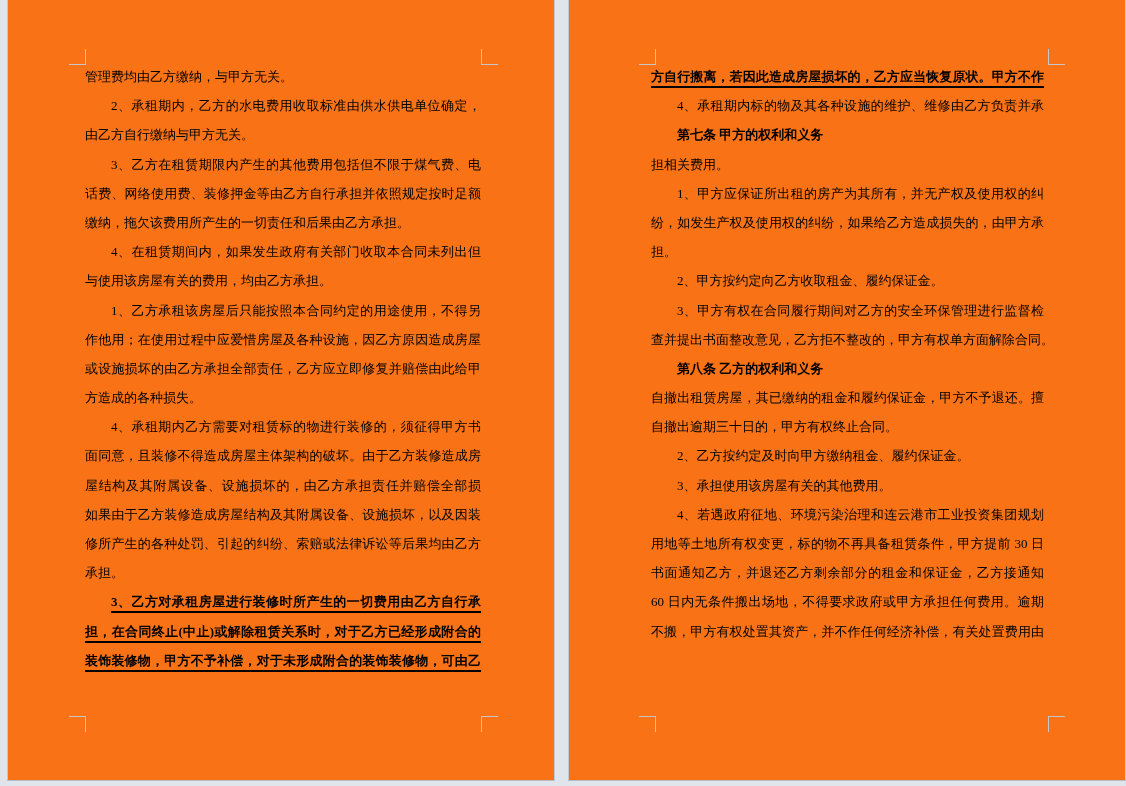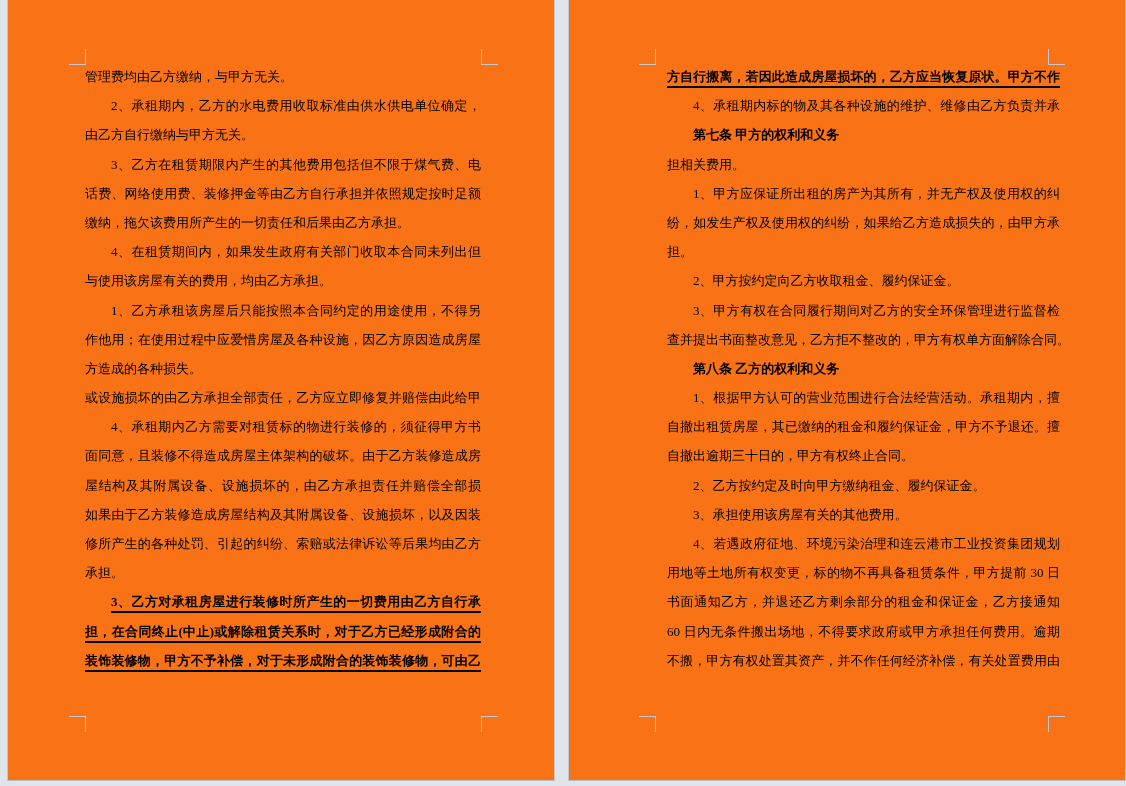--- a/index.html
+++ b/index.html
@@ -23,21 +23,21 @@
     border-right: 1px solid #c2c8cd;
     border-bottom: 1px solid #b6bdc3;
   }
   #page-1 { left: 7px;  width: 546px; }
   #page-2 { left: 568px; width: 556px; border-right-width: 2px; }
   .text-flow {
     position: absolute;
     top: 62px;
   }
   #page-1 .text-flow { left: 77px;  width: 396px; }
-  #page-2 .text-flow { left: 98px;  width: 393px; }
+  #page-2 .text-flow { left: 82px;  width: 393px; }
   .line {
     height: 29.2px;
     line-height: 29.2px;
     font-size: 13px;
     color: #000000;
     white-space: nowrap;
     text-align: left;
   }
   .line.j {
     white-space: normal;
@@ -84,22 +84,22 @@
         <div class="line">管理费均由乙方缴纳，与甲方无关。</div>
         <div class="line j i">2、承租期内，乙方的水电费用收取标准由供水供电单位确定，</div>
         <div class="line">由乙方自行缴纳与甲方无关。</div>
         <div class="line j i">3、乙方在租赁期限内产生的其他费用包括但不限于煤气费、电</div>
         <div class="line j">话费、网络使用费、装修押金等由乙方自行承担并依照规定按时足额</div>
         <div class="line">缴纳，拖欠该费用所产生的一切责任和后果由乙方承担。</div>
         <div class="line j i">4、在租赁期间内，如果发生政府有关部门收取本合同未列出但</div>
         <div class="line">与使用该房屋有关的费用，均由乙方承担。</div>
         <div class="line j i">1、乙方承租该房屋后只能按照本合同约定的用途使用，不得另</div>
         <div class="line j">作他用；在使用过程中应爱惜房屋及各种设施，因乙方原因造成房屋</div>
+        <div class="line j">或设施损坏的由乙方承担全部责任，乙方应立即修复并赔偿由此给甲</div>
         <div class="line">方造成的各种损失。</div>
-        <div class="line j">或设施损坏的由乙方承担全部责任，乙方应立即修复并赔偿由此给甲</div>
         <div class="line j i">4、承租期内乙方需要对租赁标的物进行装修的，须征得甲方书</div>
         <div class="line j">面同意，且装修不得造成房屋主体架构的破坏。由于乙方装修造成房</div>
         <div class="line j">屋结构及其附属设备、设施损坏的，由乙方承担责任并赔偿全部损失。</div>
         <div class="line j">如果由于乙方装修造成房屋结构及其附属设备、设施损坏，以及因装</div>
         <div class="line j">修所产生的各种处罚、引起的纠纷、索赔或法律诉讼等后果均由乙方</div>
         <div class="line">承担。</div>
         <div class="line j i b u">3、乙方对承租房屋进行装修时所产生的一切费用由乙方自行承</div>
         <div class="line j b u">担，在合同终止(中止)或解除租赁关系时，对于乙方已经形成附合的</div>
         <div class="line j b u">装饰装修物，甲方不予补偿，对于未形成附合的装饰装修物，可由乙</div>
       </div>
@@ -115,21 +115,20 @@
         <div class="line j i">4、承租期内标的物及其各种设施的维护、维修由乙方负责并承</div>
         <div class="line i b">第七条 甲方的权利和义务</div>
         <div class="line">担相关费用。</div>
         <div class="line j i">1、甲方应保证所出租的房产为其所有，并无产权及使用权的纠</div>
         <div class="line j">纷，如发生产权及使用权的纠纷，如果给乙方造成损失的，由甲方承</div>
         <div class="line">担。</div>
         <div class="line i">2、甲方按约定向乙方收取租金、履约保证金。</div>
         <div class="line j i">3、甲方有权在合同履行期间对乙方的安全环保管理进行监督检</div>
         <div class="line">查并提出书面整改意见，乙方拒不整改的，甲方有权单方面解除合同。</div>
         <div class="line i b">第八条 乙方的权利和义务</div>
-        <div class="line j i">1、根据甲方认可的营业范围进行合法经营活动。承租期内，擅</div>
         <div class="line j">自撤出租赁房屋，其已缴纳的租金和履约保证金，甲方不予退还。擅</div>
         <div class="line">自撤出逾期三十日的，甲方有权终止合同。</div>
         <div class="line i">2、乙方按约定及时向甲方缴纳租金、履约保证金。</div>
         <div class="line i">3、承担使用该房屋有关的其他费用。</div>
         <div class="line j i">4、若遇政府征地、环境污染治理和连云港市工业投资集团规划</div>
         <div class="line j">用地等土地所有权变更，标的物不再具备租赁条件，甲方提前 30 日</div>
         <div class="line j">书面通知乙方，并退还乙方剩余部分的租金和保证金，乙方接通知</div>
         <div class="line j">60 日内无条件搬出场地，不得要求政府或甲方承担任何费用。逾期</div>
         <div class="line j">不搬，甲方有权处置其资产，并不作任何经济补偿，有关处置费用由</div>
       </div>

